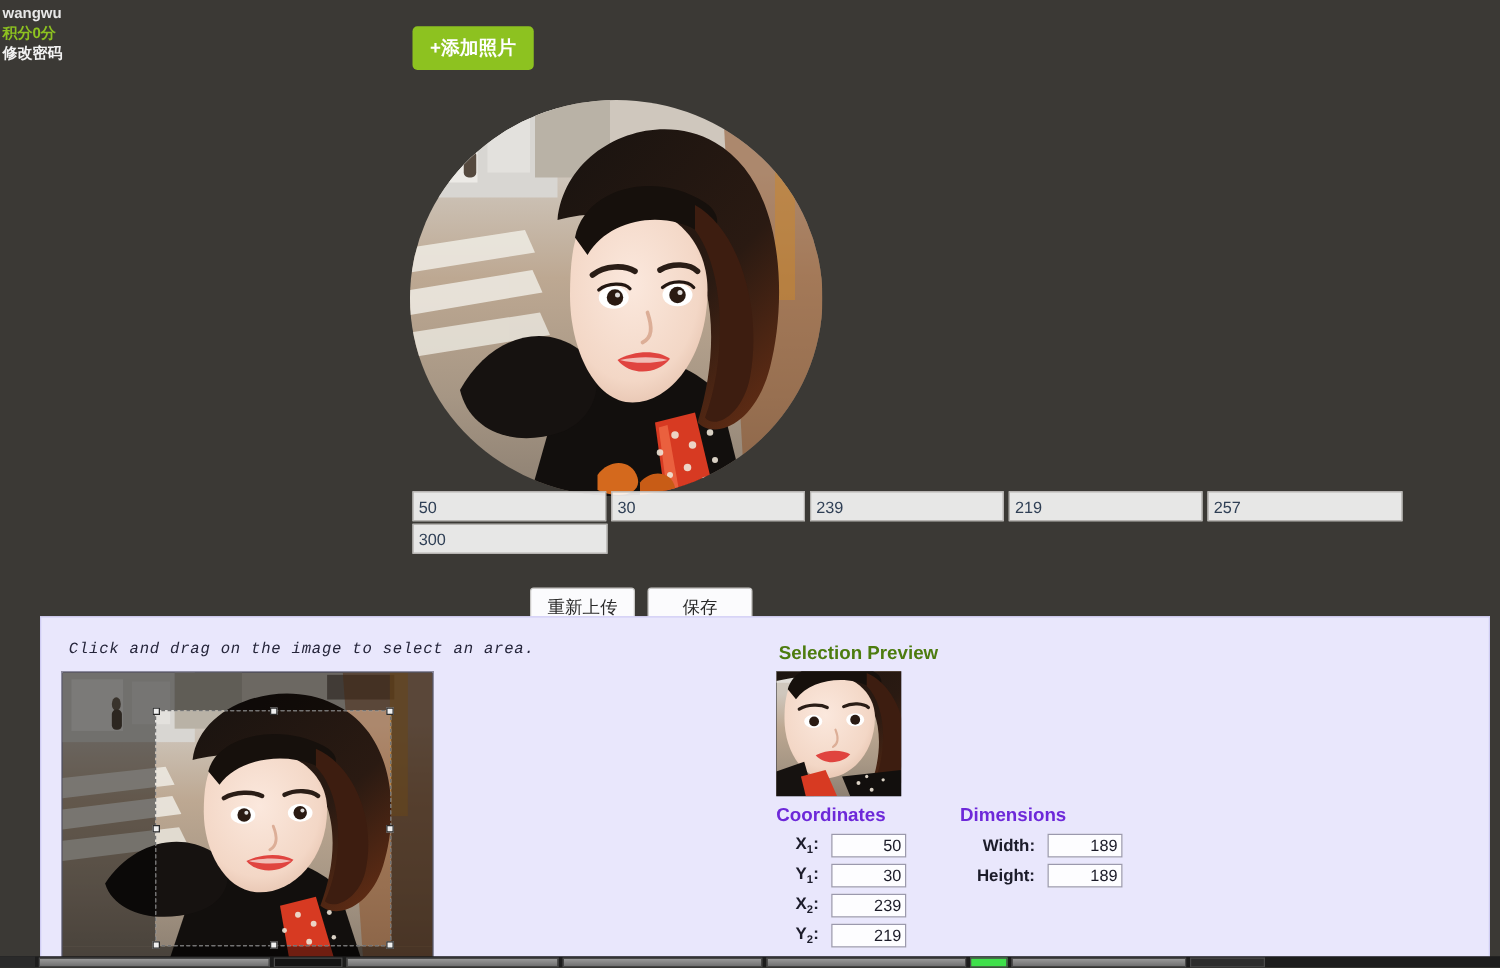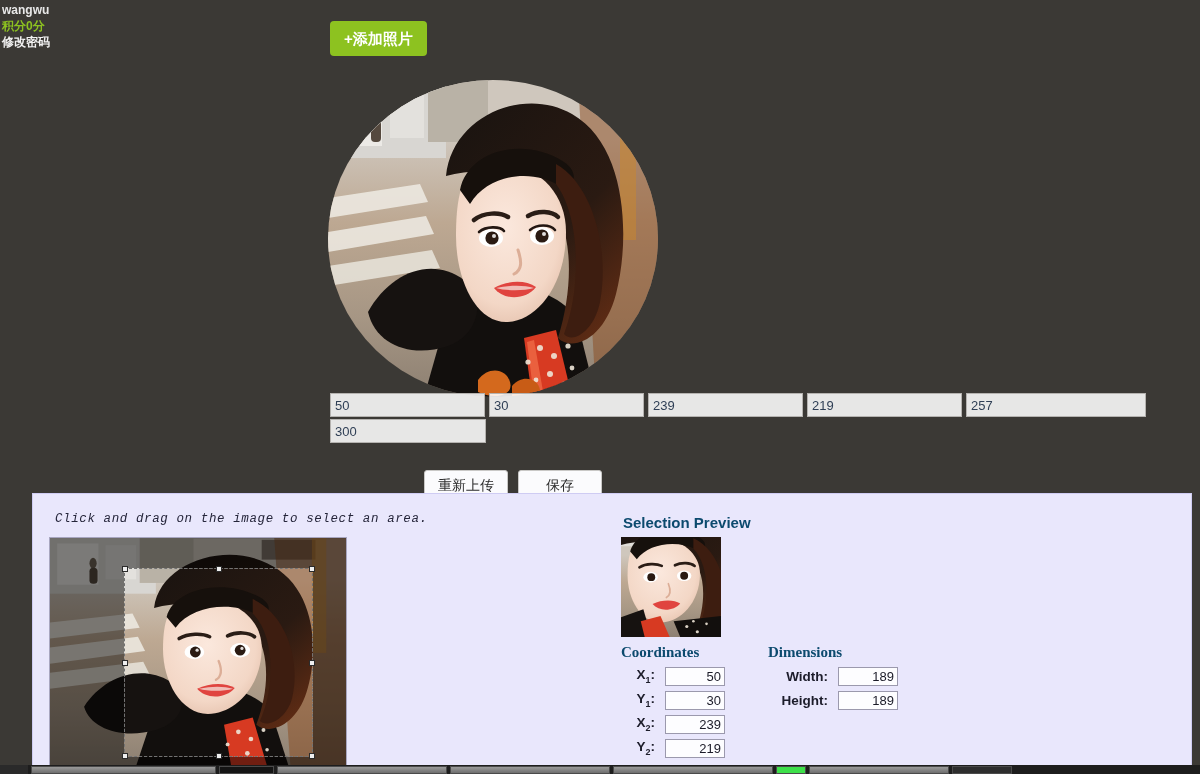--- a/index.html
+++ b/index.html
@@ -38,21 +38,21 @@
 
   
   .coord-inputs { position: absolute; left: 330px; top: 393px; width: 805px; }
   .coord-inputs .ci-row { display: flex; margin-bottom: 2px; }
   .coord-inputs input {
     height: 24px; border: 1px solid #b5b3b0; background: rgba(255,255,255,0.88);
     color: #2f3f55; font-size: 13px; padding: 0 4px; margin-right: 4px;
     font-family: "Liberation Sans", sans-serif; outline: none;
   }
   .w-x1 { width: 155px; } .w-y1 { width: 155px; } .w-x2 { width: 155px; }
-  .w-y2 { width: 155px; } .w-w  { width: 180px; } .w-h { width: 156px; }
+  .w-y2 { width: 155px; } .w-w  { width: 156px; } .w-h { width: 156px; }
 
   
   .action-row { position: absolute; left: 424px; top: 458px; display: flex; margin-top: 12px; }
   .act-btn {
     width: 84px; height: 31px; background: #fbfbfd; border: 1px solid #c9c8c6;
     border-radius: 3px; color: #2b2b2b; font-size: 14px; cursor: pointer;
     margin-right: 10px; font-family: "Liberation Sans", sans-serif;
   }
 
   
@@ -93,28 +93,28 @@
   }
   .jc-nw { left: -3px; top: -3px; } .jc-n { left: 50%; margin-left:-3px; top: -3px; }
   .jc-ne { right: -3px; top: -3px; } .jc-w { left: -3px; top: 50%; margin-top:-3px; }
   .jc-e  { right: -3px; top: 50%; margin-top:-3px; }
   .jc-sw { left: -3px; bottom: -3px; } .jc-s { left: 50%; margin-left:-3px; bottom: -3px; }
   .jc-se { right: -3px; bottom: -3px; }
 
   
   .sel-title {
     position: absolute; left: 590px; top: 20px; font-size: 15px;
-    font-weight: bold; color: #0c4a6e;
+    font-weight: bold; color: #4d7c0f;
   }
   .sel-thumb {
     position: absolute; left: 588px; top: 43px; width: 100px; height: 100px;
     overflow: hidden; background: #000;
   }
   .sel-thumb svg { display: block; }
-  .grp-title { position: absolute; font-size: 15px; font-weight: bold; color: #0c4a6e; font-family: Liberation Serif, serif; }
+  .grp-title { position: absolute; font-size: 15px; font-weight: bold; color: #6d28d9; }
   .grp-coords-title { left: 588px; top: 150px; }
   .grp-dims-title   { left: 735px; top: 150px; }
   .fld { position: absolute; display: flex; align-items: center; height: 20px; }
   .fld label {
     font-size: 13.5px; font-weight: bold; color: #1c1c2a;
     width: 34px; text-align: right; margin-right: 10px; white-space: nowrap;
   }
   .fld.dim label { width: 70px; }
   .fld input {
     width: 60px; height: 19px; border: 1px solid #9b99ad;

